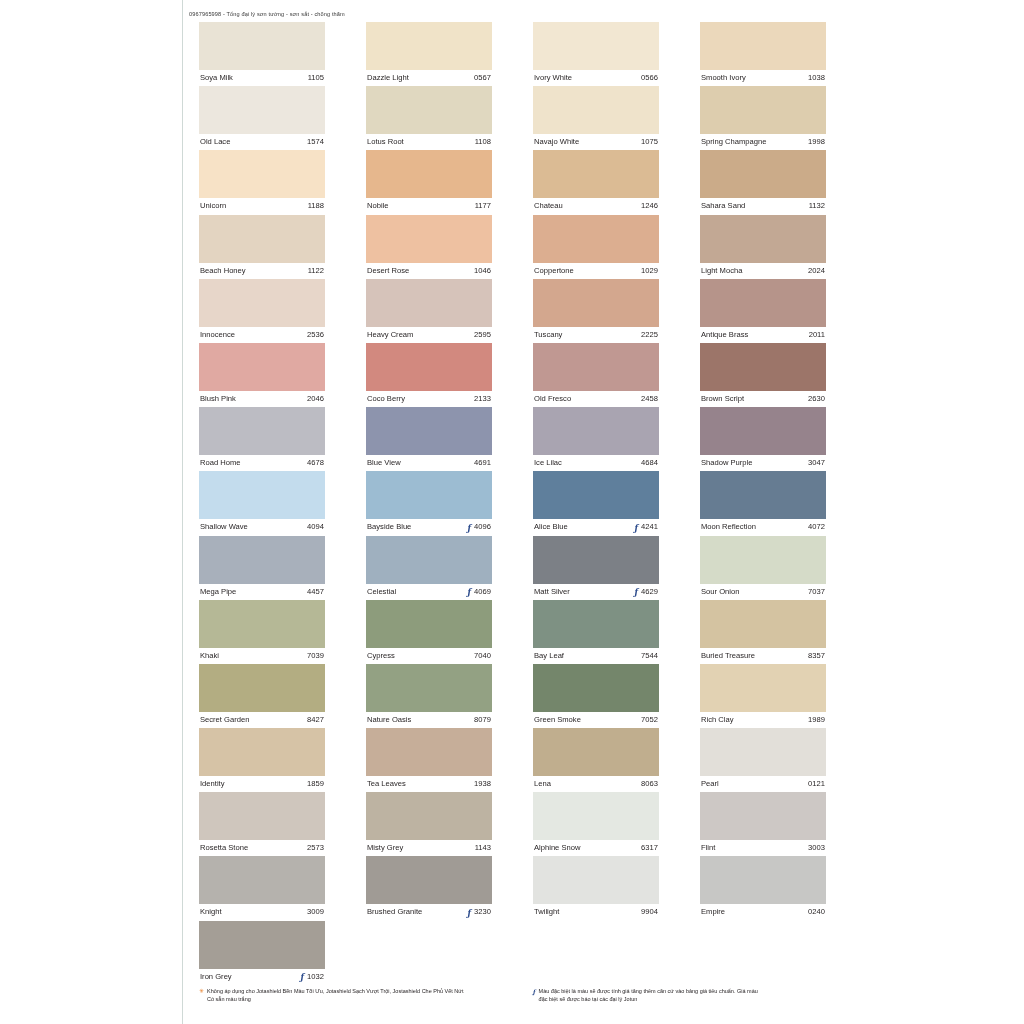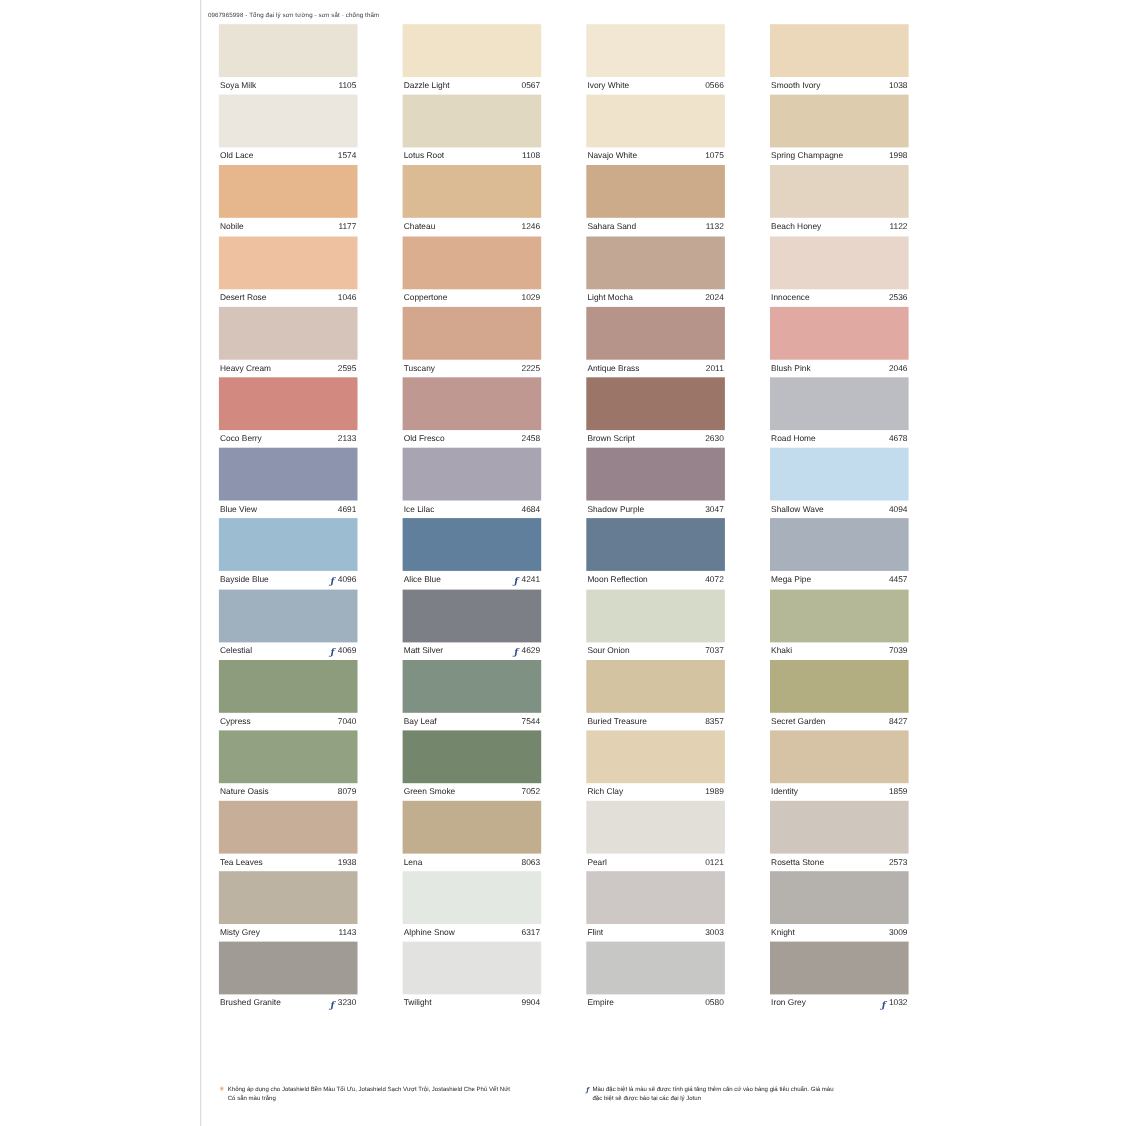--- a/index.html
+++ b/index.html
@@ -190,20 +190,29 @@
       <div class="cell">
         <div class="swatch" style="background: rgb(221, 205, 174);"></div>
         <div class="caption">
           <span class="cap-name">Spring Champagne</span>
           <span class="cap-right">
             <span class="cap-code">1998</span>
           </span>
         </div>
       </div>
       <div class="cell">
+        <div class="swatch" style="background: rgb(247, 226, 198);"></div>
+        <div class="caption">
+          <span class="cap-name">Unicorn</span>
+          <span class="cap-right">
+            <span class="cap-code">1188</span>
+          </span>
+        </div>
+      </div>
+      <div class="cell">
         <div class="swatch" style="background: rgb(230, 183, 141);"></div>
         <div class="caption">
           <span class="cap-name">Nobile</span>
           <span class="cap-right">
             <span class="cap-code">1177</span>
           </span>
         </div>
       </div>
       <div class="cell">
         <div class="swatch" style="background: rgb(219, 187, 148);"></div>
@@ -613,21 +622,21 @@
           <span class="cap-right">
             <span class="cap-code">9904</span>
           </span>
         </div>
       </div>
       <div class="cell">
         <div class="swatch" style="background: rgb(199, 199, 197);"></div>
         <div class="caption">
           <span class="cap-name">Empire</span>
           <span class="cap-right">
-            <span class="cap-code">0580</span>
+            <span class="cap-code">0240</span>
           </span>
         </div>
       </div>
       <div class="cell">
         <div class="swatch" style="background: rgb(164, 158, 150);"></div>
         <div class="caption">
           <span class="cap-name">Iron Grey</span>
           <span class="cap-right">
             <span class="glyph-special">ƒ</span>
             <span class="cap-code">1032</span>

